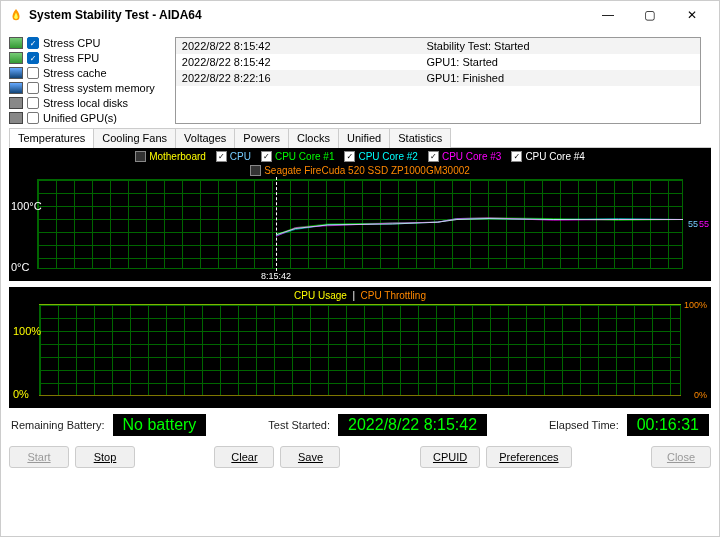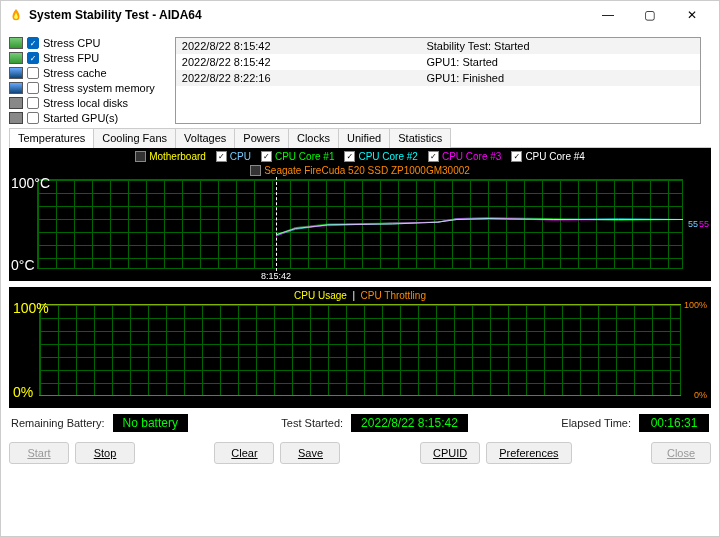--- a/index.html
+++ b/index.html
@@ -44,33 +44,33 @@
   .lchk.on { background:#fff; color:#000;}
   .lchk.on::after { content:"✓"; font-size:8px; color:#000;}
   
   .chart-body { position:relative; height:90px; margin:0 28px 12px 28px; }
   .chart-body2 { position:relative; height:92px; margin:0 30px 12px 30px; }
   .grid { position:absolute; inset:0; 
     background-image: repeating-linear-gradient(to right, #060 0, #060 1px, transparent 1px, transparent 18px),
                       repeating-linear-gradient(to bottom, #060 0, #060 1px, transparent 1px, transparent 13px);
     border:1px solid #060;
   }
-  .ylabel { position:absolute; left:-26px; font-size:14px; color:#fff;}
+  .ylabel { position:absolute; left:-26px; font-size:11px; color:#fff;margin-top:25px;}
   .ylabel-r { position:absolute; right:-26px; font-size:9px;}
   .vmarker { position:absolute; top:-2px; bottom:-2px; border-left:1px dashed #fff; }
   svg.trace { position:absolute; inset:0; width:100%; height:100%; }
   .xtick { position:absolute; bottom:-12px; font-size:9px; color:#fff; transform:translateX(-50%);}
   
   .centered-title { text-align:center; padding:3px 0; font-size:10px;}
   .centered-title .u { color:#ff0;}
   .centered-title .t { color:#f80;}
   
   .status-row { display:flex; align-items:center; gap:8px; padding:6px 10px; font-size:11px;}
   .status-row .label { color:#222; }
-  .status-box { background:#000; color:#0f0; padding:2px 10px; font-size:12px; min-width:70px; text-align:center;}
+  .status-box { background:#000; color:#0f0; padding:2px 10px; font-size:16px; min-width:70px; text-align:center;}
   .spacer { flex:1; }
   
   .btn-row { display:flex; gap:6px; padding:4px 8px 6px 8px; }
   .btn { background:#f0f0f0; border:1px solid #ccc; border-radius:3px; padding:4px 12px; font-size:11px; cursor:pointer; min-width:60px; text-align:center;text-decoration:underline;}
   .btn.disabled { color:#999; }
   .btn-group { display:flex; gap:6px; }
   .rightvals { position:absolute; right:-26px; top:50%; font-size:9px; display:flex; gap:1px; transform:translateY(-50%);}
 </style>
 </head>
 <body>
@@ -113,21 +113,21 @@
   <span>Stress system memory</span>
         </div>
         <div class="stress-item">
           <span class="stress-icon icon-gray"></span>
   <span class="chk "></span>
   <span>Stress local disks</span>
         </div>
         <div class="stress-item">
           <span class="stress-icon icon-gray"></span>
   <span class="chk "></span>
-  <span>Started GPU(s)</span>
+  <span>Unified GPU(s)</span>
         </div>
       </div>
     <div class="log-table">
       <table id="log-table">
           <tbody>
             <tr class="odd">
               <td>2022/8/22 8:15:42</td>
               <td>Stability Test: Started</td>
             </tr>
             <tr class="">

